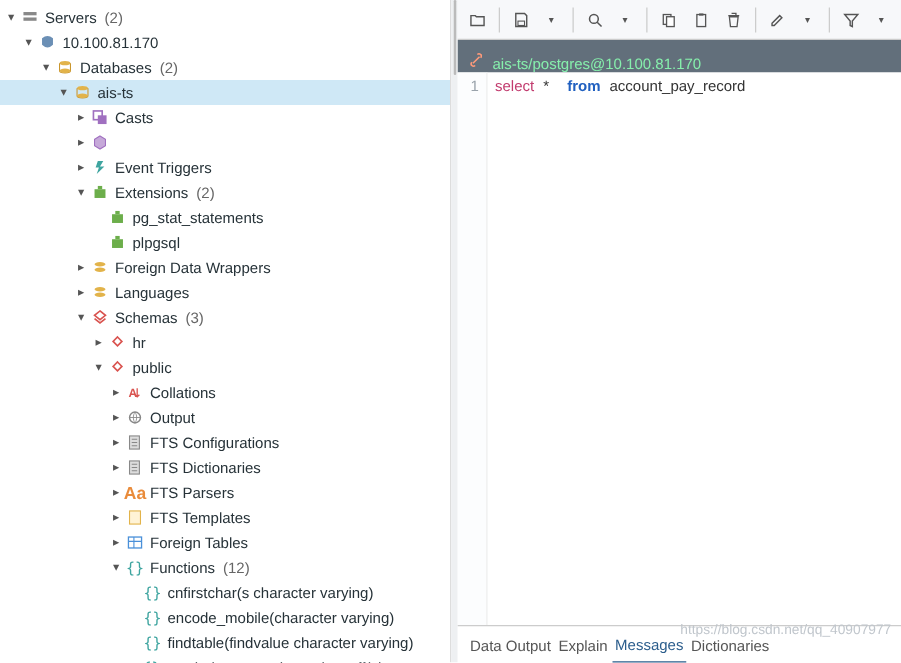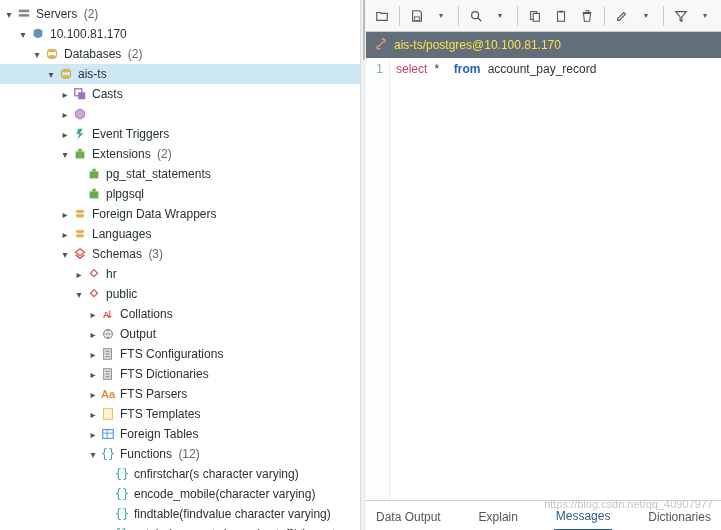--- a/index.html
+++ b/index.html
@@ -18,30 +18,30 @@
 .teal { fill:#3fa5a0; }
 .green { fill:#6cae4b; }
 .gray { fill:#888; }
 .docicon { fill:#ddd; stroke:#888; }
 .label { flex:1; color:#263238; }
 .count { color:#666; margin-left:3px; }
 .toolbar { height:32px; border-bottom:1px solid #ccc; display:flex; align-items:center; padding:0 4px; gap:2px; background:#f7f8fa; }
 .toolbar .tb-btn { width:24px; height:24px; display:flex; align-items:center; justify-content:center; border:1px solid transparent; border-radius:2px; color:#555; cursor:pointer; }
 .tb-sep { width:1px; height:20px; background:#ccc; margin:0 3px; }
 .chev { font-size:8px; color:#666; margin-left:-2px; }
-.connbar { height:26px; background:#626f7b; color:#fde047; display:flex; align-items:center; padding:0 8px; gap:6px; font-size:12px; }
+.connbar { height:26px; background:#626f7b; color:#86efac; display:flex; align-items:flex-end; padding:0 8px; gap:6px; font-size:12px; }
 .tabs { height:28px; display:flex; align-items:flex-end; border-bottom:1px solid #ccc; padding:0 8px; gap:14px; }
 .tab { padding:6px 2px; font-size:12px; color:#555; cursor:pointer; }
 .tab.active { color:#2b5d8c; border-bottom:2px solid #2b5d8c; margin-bottom:-1px; font-weight:500; }
 .editor { flex:1; display:flex; background:#fff; overflow:hidden; }
 .gutter { width:24px; text-align:right; padding:4px 6px 0 0; color:#9aa3ab; font-family:Consolas,monospace; font-size:12px; background:#fcfdfe; border-right:1px solid #eee; }
 .code { flex:1; padding:4px 6px; font-family:Consolas,monospace; font-size:12px; color:#333; white-space:pre; }
 .kw-blue { color:#2060c0; font-weight:bold; }
 .kw-pink { color:#c23b6e; font-weight:normal; }
-.bottom-tabs { height:30px; border-top:1px solid #ccc; display:flex; align-items:flex-end; padding:0 8px; gap:24px;justify-content:space-between; }
+.bottom-tabs { height:30px; border-top:1px solid #ccc; display:flex; align-items:flex-end; padding:0 8px; gap:2px; }
 .watermark { position:absolute; bottom:20px; right:8px; color:#c0c6cc; font-size:11px; }
 </style>
 </head>
 <body>
 
 <div class="sidebar">
 
   <div class="tree-row" style="padding-left:2px">
     <span class="expander">▾</span>
     <span class="icon">
@@ -238,21 +238,21 @@
         <svg viewBox="0 0 16 16">
           <rect x="3" y="2" width="9" height="12" class="docicon" stroke-width="1"></rect>
           <path d="M5 5h5M5 8h5M5 11h5" stroke="#888" stroke-width="1"></path>
         </svg>
       </span>
     <span class="label">FTS Dictionaries</span>
   </div>
 
   <div class="tree-row" style="padding-left:86px">
     <span class="expander">▸</span>
-    <span class="icon" style="color:#e98b3a;font-weight:bold;font-size:11px">Aa</span>
+    <span class="icon" style="color:#e98b3a;font-weight:bold;font-size:14px">Aa</span>
     <span class="label">FTS Parsers</span>
   </div>
 
   <div class="tree-row" style="padding-left:86px">
     <span class="expander">▸</span>
     <span class="icon">
         <svg viewBox="0 0 16 16">
           <rect x="3" y="2" width="10" height="12" fill="#fff3d6" stroke="#e2b34a" stroke-width="1"></rect>
         </svg>
       </span>

